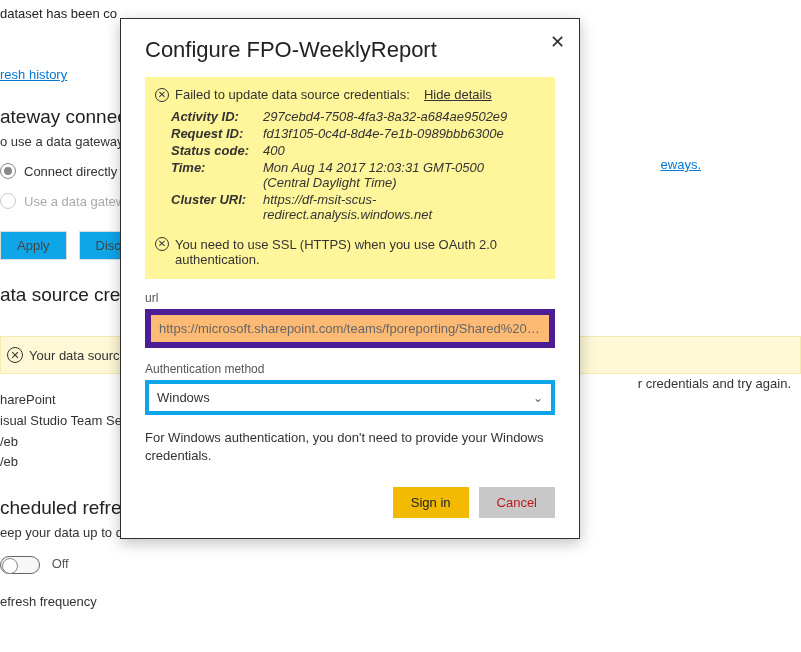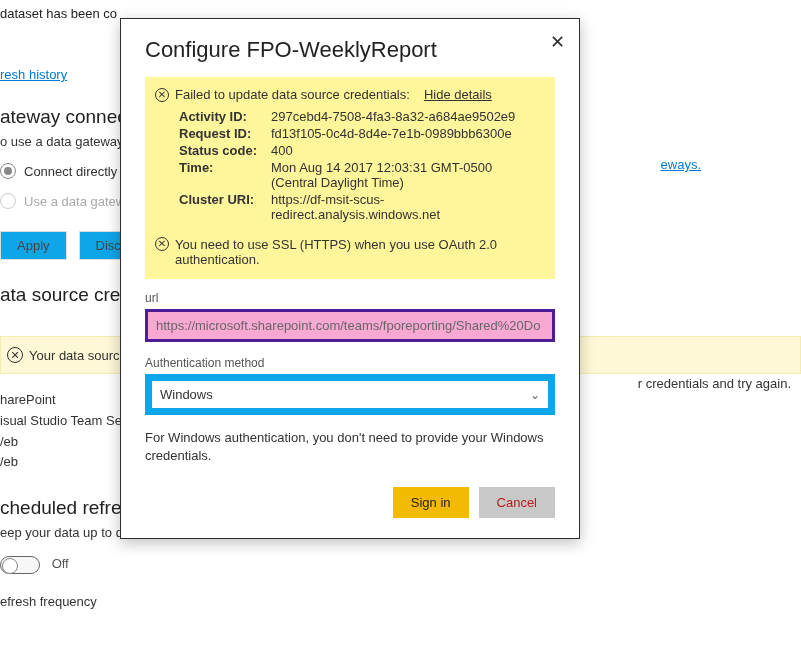--- a/index.html
+++ b/index.html
@@ -99,34 +99,34 @@
       margin-bottom:12px;
     }
     .yellow-box .line1 {
       display:flex; align-items:center; gap:6px; margin-bottom:6px;
     }
     .yellow-box .xicon {
       width:14px;height:14px;border:1.5px solid #333;border-radius:50%;
       display:inline-flex;align-items:center;justify-content:center;font-size:10px;line-height:1;flex:none;
     }
     .yellow-box .hide { color:#333; text-decoration:underline; margin-left:8px; cursor:pointer;text-align:center;}
-    .yellow-box table { border-collapse:collapse; margin-left:20px; width: calc(100% - 20px);}
+    .yellow-box table { border-collapse:collapse; margin-left:12px; width: calc(100% - 20px); font-style: italic;}
     .yellow-box td { vertical-align:top; padding:1px 4px; font-size:13px; }
     .yellow-box td.k { font-weight:700; white-space:nowrap; width:92px;}
     .yellow-box .ssl {
       display:flex; align-items:flex-start; gap:6px; margin-top:14px; margin-left:0;
     }
     .field-label { font-size:12px; color:#555; margin:6px 0 4px 0;}
     .txtinput {
-      width:100%; border:3px solid #4c1d95; background:#f9a8d4;
+      width:100%; border:6px solid #4c1d95; background:#fdba74;
       padding:6px 8px; font-size:13px; color:#666;
       overflow:hidden; white-space:nowrap; text-overflow:ellipsis;
     }
     .selectbox {
-      width:100%; border:7px solid #0ea5e9; background:#fff;
+      width:100%; border:4px solid #0ea5e9; background:#fff;
       padding:6px 8px; font-size:13px; color:#333;
       display:flex; justify-content:space-between; align-items:center; cursor:pointer;
     }
     .selectbox .chev { font-size:12px; color:#666;}
     .help { font-size:13px; color:#333; margin-top:14px; line-height:1.4;}
     .dlg-btns { display:flex; justify-content:flex-end; gap:10px; margin-top:22px;}
     .dlg-btns .btn {
       padding:8px 18px; border:none; cursor:pointer; font-size:13px;
     }
     .dlg-btns .primary { background:#f2ba00; color:#222;}

